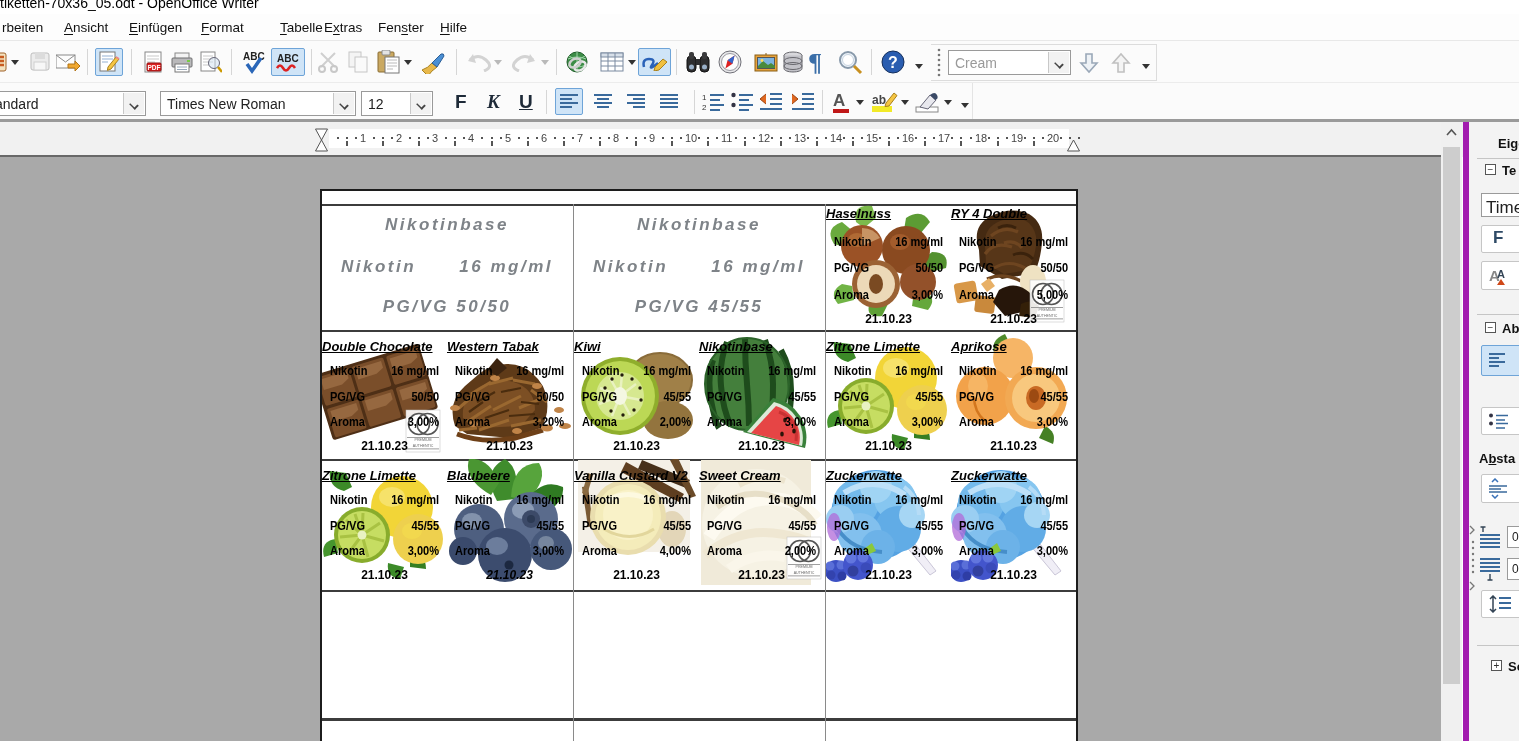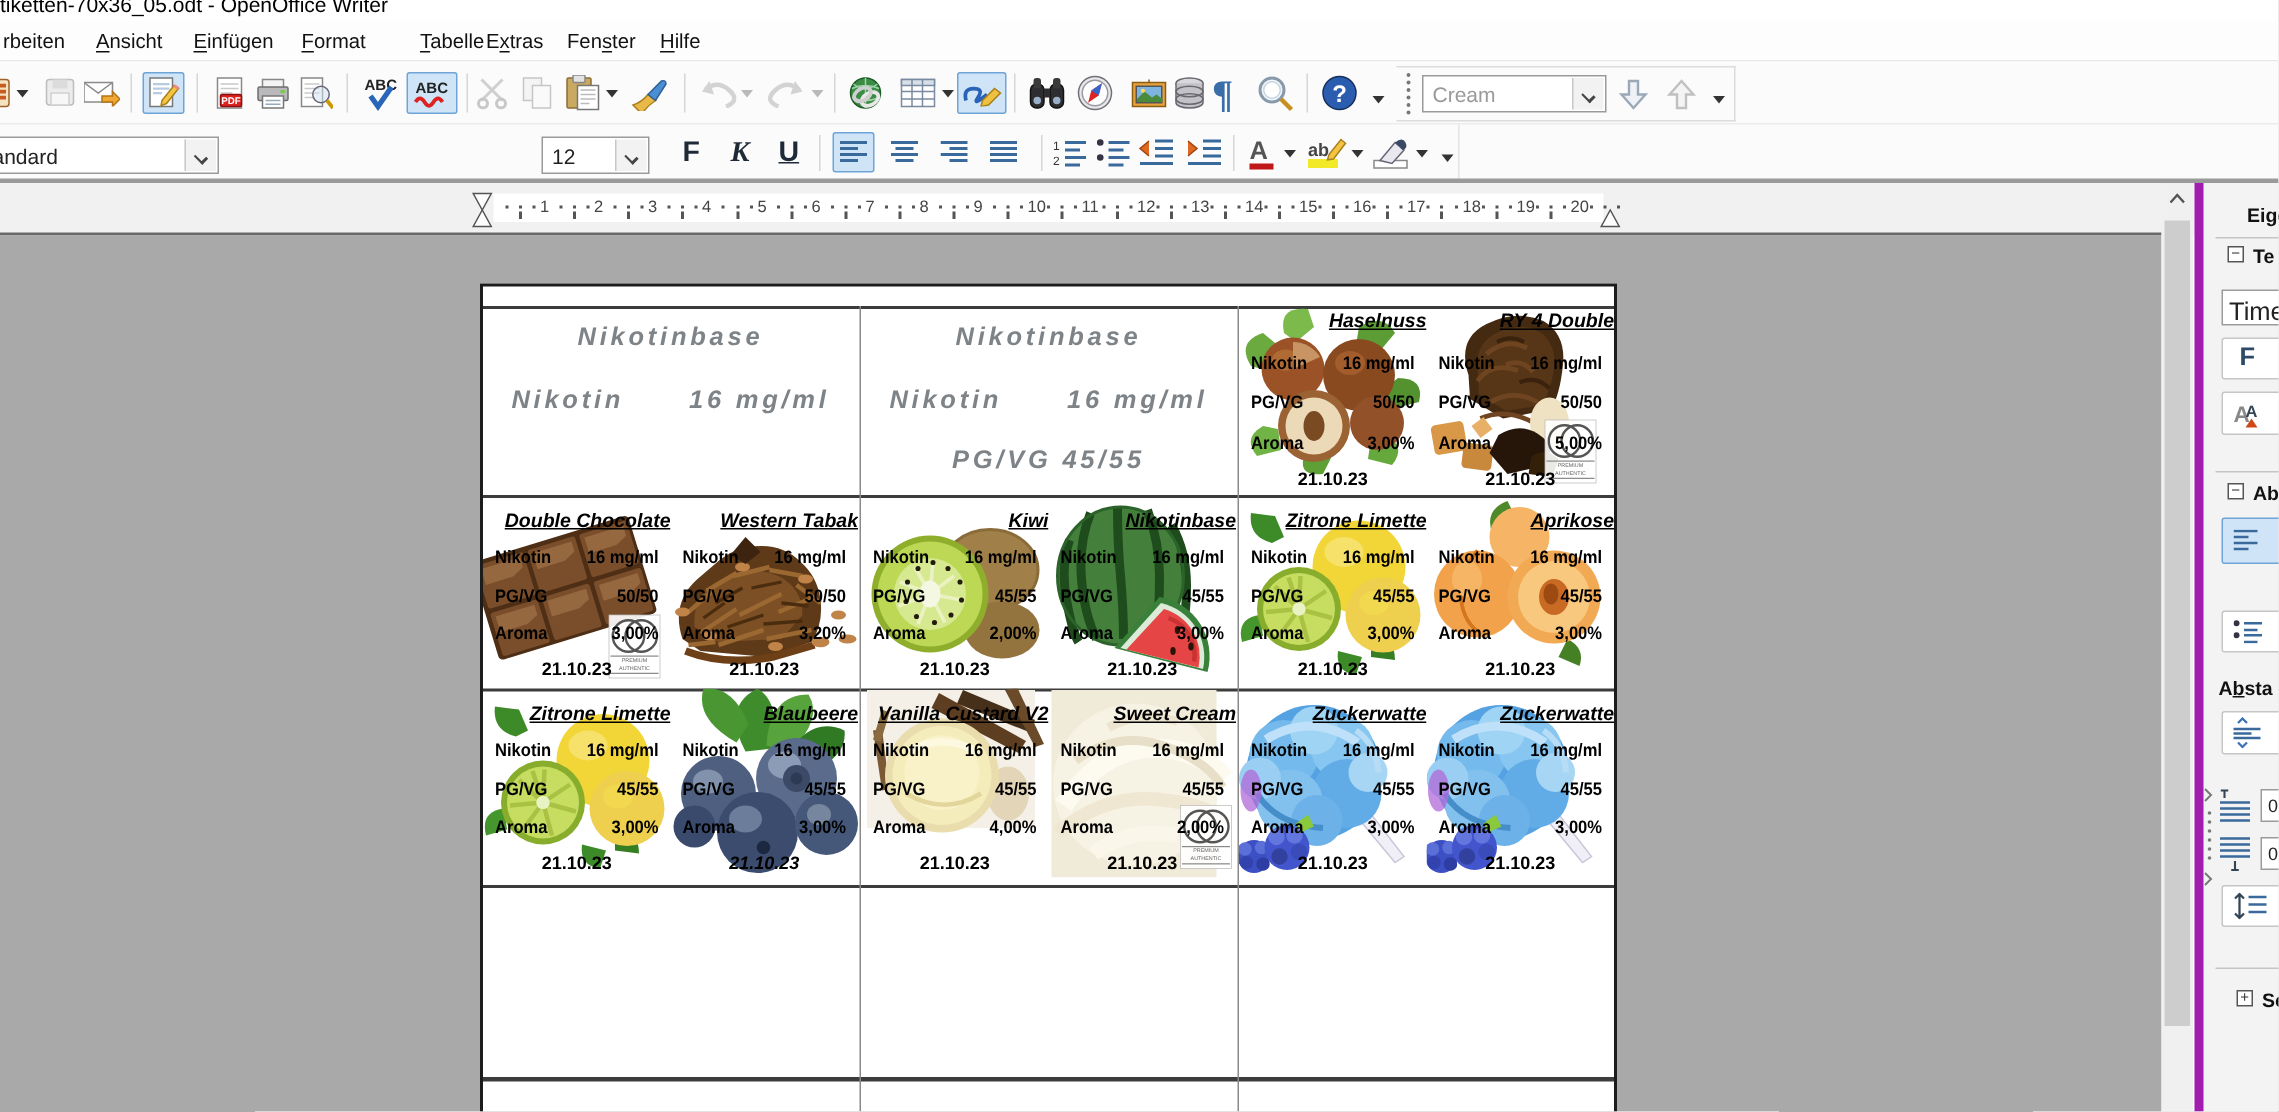--- a/index.html
+++ b/index.html
@@ -32,21 +32,21 @@
 .rtick{position:absolute;top:8px;width:2px;height:2px;background:#555}
 
 #doc{position:absolute;top:157px;left:0;width:1441px;height:584px;background:#a9a9a9;overflow:hidden}
 #page{position:absolute;left:320px;top:32px;width:758px;height:600px;background:#fff;border:2px solid #1c1c1c}
 
 .hline{position:absolute;left:322px;width:754px;background:#3c3c3c}
 .vline{position:absolute;width:1px;background:#8a8a8a}
 
 .lbl{position:absolute;width:125px;height:124px;overflow:hidden}
 .lbl svg.art{position:absolute}
-.t{position:absolute;width:100%;text-align:right;font-size:13px;font-weight:bold;font-style:italic;text-decoration:underline;color:#000;white-space:nowrap}
+.t{position:absolute;width:100%;text-align:left;font-size:13px;font-weight:bold;font-style:italic;text-decoration:underline;color:#000;white-space:nowrap}
 .row{position:absolute;left:8px;right:8px;font-size:12px;font-weight:bold;color:#000;white-space:nowrap}
 .row b{position:absolute;left:0;font-weight:bold}
 .row i{position:absolute;right:0;font-style:normal;font-weight:bold}
 .dt{position:absolute;width:100%;text-align:center;font-size:12px;font-weight:bold;color:#000}
 
 .big{position:absolute;width:250px;text-align:center;font-weight:bold;font-style:italic;color:#7e8388;font-size:17px;letter-spacing:2.5px;white-space:nowrap}
 .r1 .t{top:2px}.r1 .w1{top:31px}.r1 .w2{top:57px}.r1 .w3{top:84px}.r1 .dt{top:108px}
 .r2 .t{top:9px}.r2 .w1{top:34px}.r2 .w2{top:60px}.r2 .w3{top:85px}.r2 .dt{top:109px}
 .row b,.row i{transform:scaleX(.92);transform-origin:0 50%}
 .row i{transform-origin:100% 50%}
@@ -269,20 +269,25 @@
       <path d="M8 2h6v9h5l-8 9-8-9h5z" fill="#eef2f6" stroke="#9aa8b8" stroke-width="1.6"></path>
     </svg>
  <svg class="ico" style="left:1110px;top:11px" width="22" height="22">
       <path d="M8 20h6v-9h5L11 2 3 11h5z" fill="#f4f4f4" stroke="#c0c0c0" stroke-width="1.6"></path>
     </svg>
  <div class="drop" style="left:1142px;top:23px"></div>
 </div>
 <div id="tb2">
  <div class="combo" style="left:-12px;top:8px;width:158px">
    <div class="ctxt">andard</div>
+   <div class="cbtn"></div>
+      <div class="chev" style="right:7px;top:9px"></div>
+ </div>
+ <div class="combo" style="left:160px;top:8px;width:196px">
+   <div class="ctxt">Times New Roman</div>
    <div class="cbtn"></div>
       <div class="chev" style="right:7px;top:9px"></div>
  </div>
  <div class="combo" style="left:361px;top:8px;width:72px">
    <div class="ctxt">12</div>
    <div class="cbtn"></div>
       <div class="chev" style="right:7px;top:9px"></div>
  </div>
  <div class="abs" style="left:455px;top:8px;font-size:19px;font-weight:bold;color:#1e2a38">F</div>
  <div class="abs" style="left:487px;top:8px;font-size:19px;font-weight:bold;font-style:italic;color:#1e2a38;font-family:'Liberation Serif'">K</div>
@@ -465,20 +470,21 @@
       <div class="hline" style="top:302px;height:1.5px"></div>
       <div class="hline" style="top:433px;height:1.5px"></div>
       <div class="hline" style="top:561px;height:2.5px"></div>
       <div class="vline" style="left:573px;top:47px;height:537px"></div>
       <div class="vline" style="left:825px;top:47px;height:537px"></div>
     </div>
   <div id="labels">
       <div class="abs" style="left:322px;top:47px;width:250px;height:126px">
         <div class="big" style="top:11px;left:0">Nikotinbase</div>
         <div class="big" style="top:53px;left:0">Nikotin&nbsp;&nbsp;&nbsp;&nbsp;&nbsp;&nbsp;16 mg/ml</div>
+        <div class="big" style="top:93px;left:0">PG/VG 50/50</div>
       </div>
       <div class="abs" style="left:574px;top:47px;width:250px;height:126px">
         <div class="big" style="top:11px;left:0">Nikotinbase</div>
         <div class="big" style="top:53px;left:0">Nikotin&nbsp;&nbsp;&nbsp;&nbsp;&nbsp;&nbsp;16 mg/ml</div>
         <div class="big" style="top:93px;left:0">PG/VG 45/55</div>
       </div>
       <div class="lbl r1" style="left:826px;top:47px;height:126px">
         <svg class="art" style="left:0;top:0" width="125" height="126">
 <g transform="translate(60,58)">
 <path d="M-52 -18q-10 -16 8 -22l12 10l-6 16z" fill="#6aaa3e"></path>

